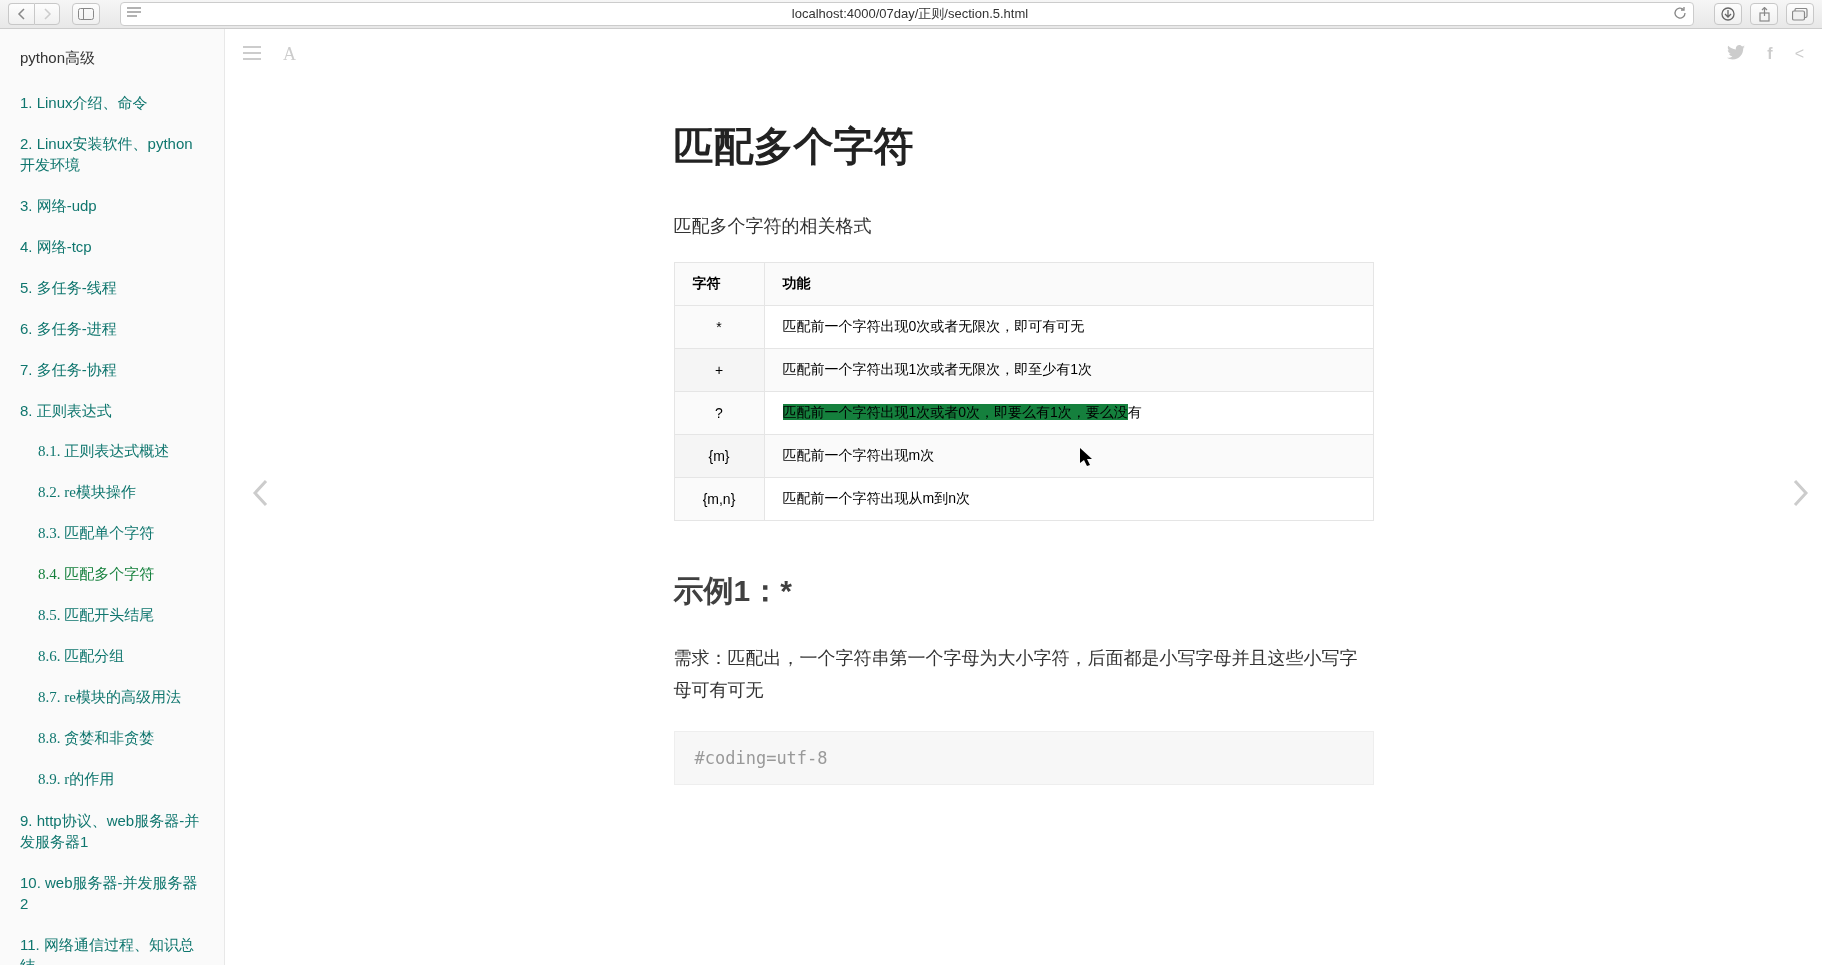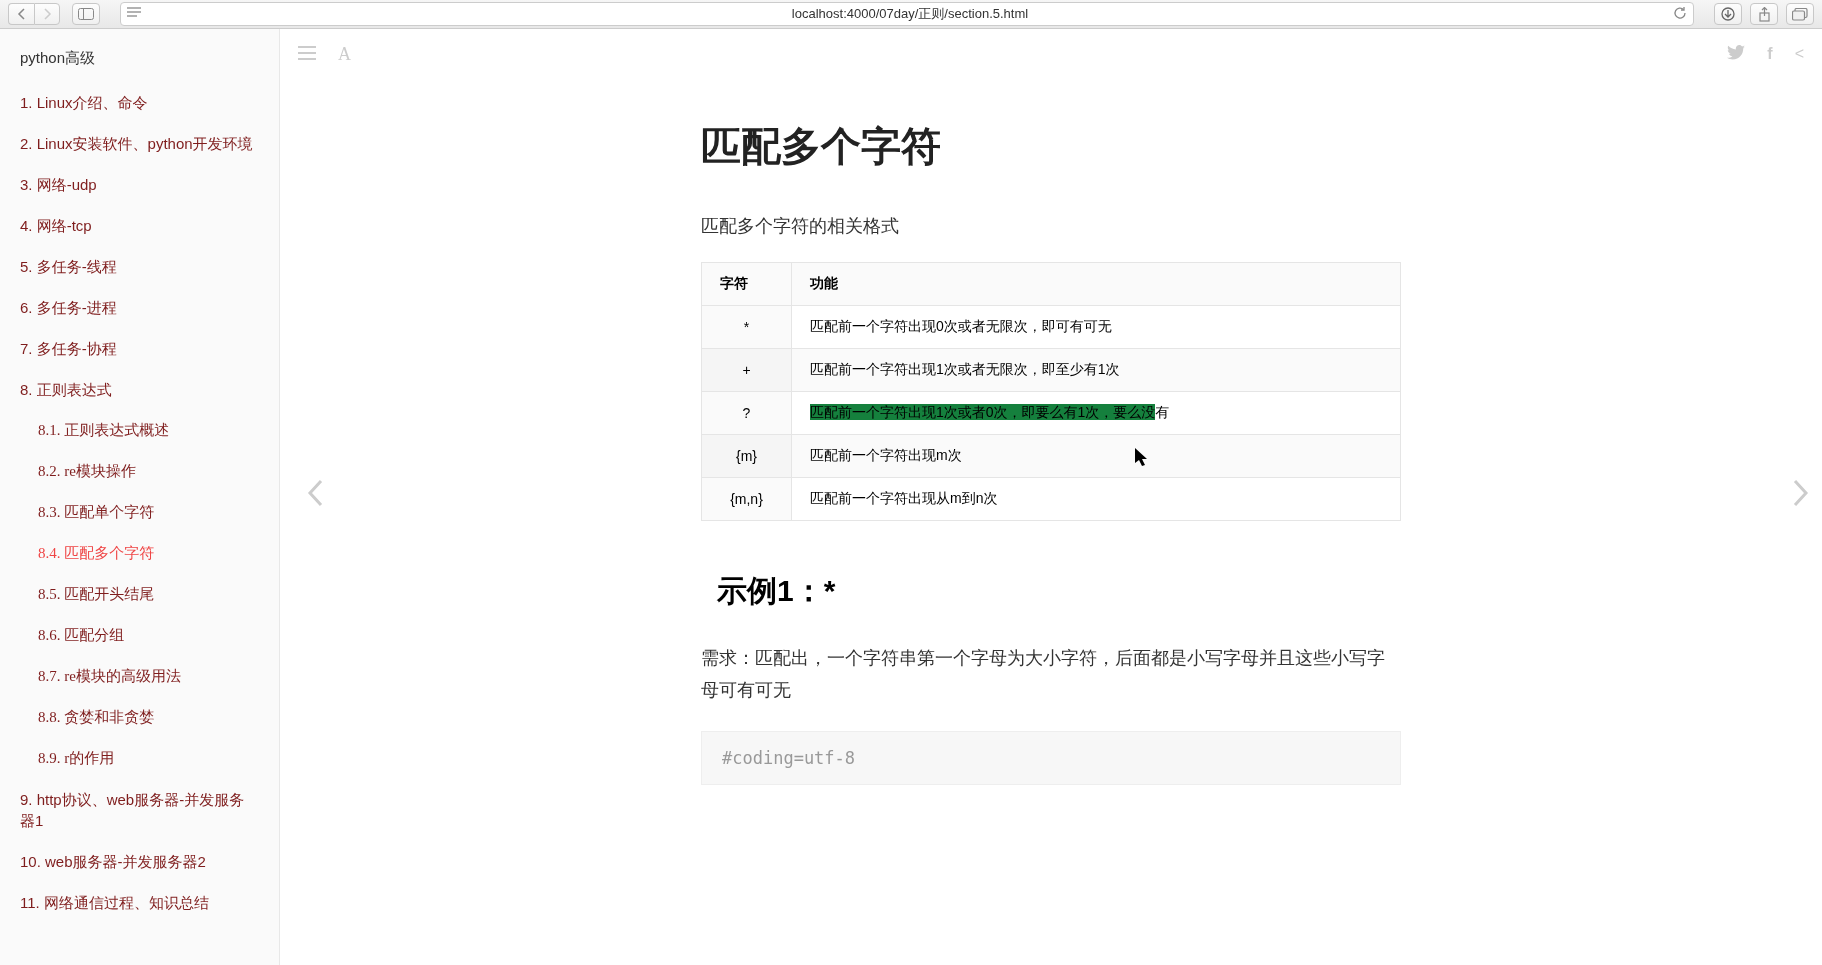--- a/index.html
+++ b/index.html
@@ -50,44 +50,44 @@
 .url-text { flex: 1; text-align: center; color: #333; }
 .reload { color: #888; }
 .chrome-right { display: flex; gap: 8px; }
 .chrome-right .nav-btn { width: 28px; }
 
 .app {
   display: flex;
   height: calc(100vh - 29px);
 }
 .sidebar {
-  width: 280px;
+  width: 225px;
   background: #fafafa;
   border-right: 1px solid #e8e8e8;
   overflow-y: auto;
   padding: 12px 0 20px 0;
 }
 .book-title {
   padding: 8px 20px 14px 20px;
   font-size: 15px;
   color: #333;
 }
 .nav-item {
   display: block;
   padding: 10px 20px;
   font-size: 15px;
-  color: #7f1d1d;
+  color: #0f766e;
   line-height: 1.4;
   cursor: pointer;
 }
 .nav-sub {
   padding-left: 38px;
   font-family: Liberation Serif, serif;
 }
-.nav-item.active { color: #ef4444; }
+.nav-item.active { color: #15803d; }
 
 .content-area {
   flex: 1;
   position: relative;
   display: flex;
   flex-direction: column;
 }
 .content-header {
   height: 50px;
   display: flex;
@@ -130,22 +130,22 @@
   font-size: 14px;
 }
 th { background: #fafafa; font-weight: 700; }
 td.char { text-align: center; width: 90px; background: #fafafa; }
 tbody tr:nth-child(even) td.char { background: #f5f5f5; }
 tbody tr:nth-child(even) td { background: #fafafa; }
 .highlight { background: #15803d; }
 h2 {
   font-size: 30px;
   font-weight: 700;
-  margin: 30px 0 30px 16px;
-  color: #000000;
+  margin: 30px 0 30px 0;
+  color: #404040;
 }
 .para { font-size: 18px; line-height: 1.8; color: #333; margin-bottom: 24px; }
 pre {
   background: #f7f7f7;
   border: 1px solid #eee;
   padding: 16px 20px;
   font-family: Menlo, Consolas, monospace;
   font-size: 17px;
   color: #999;
 }

